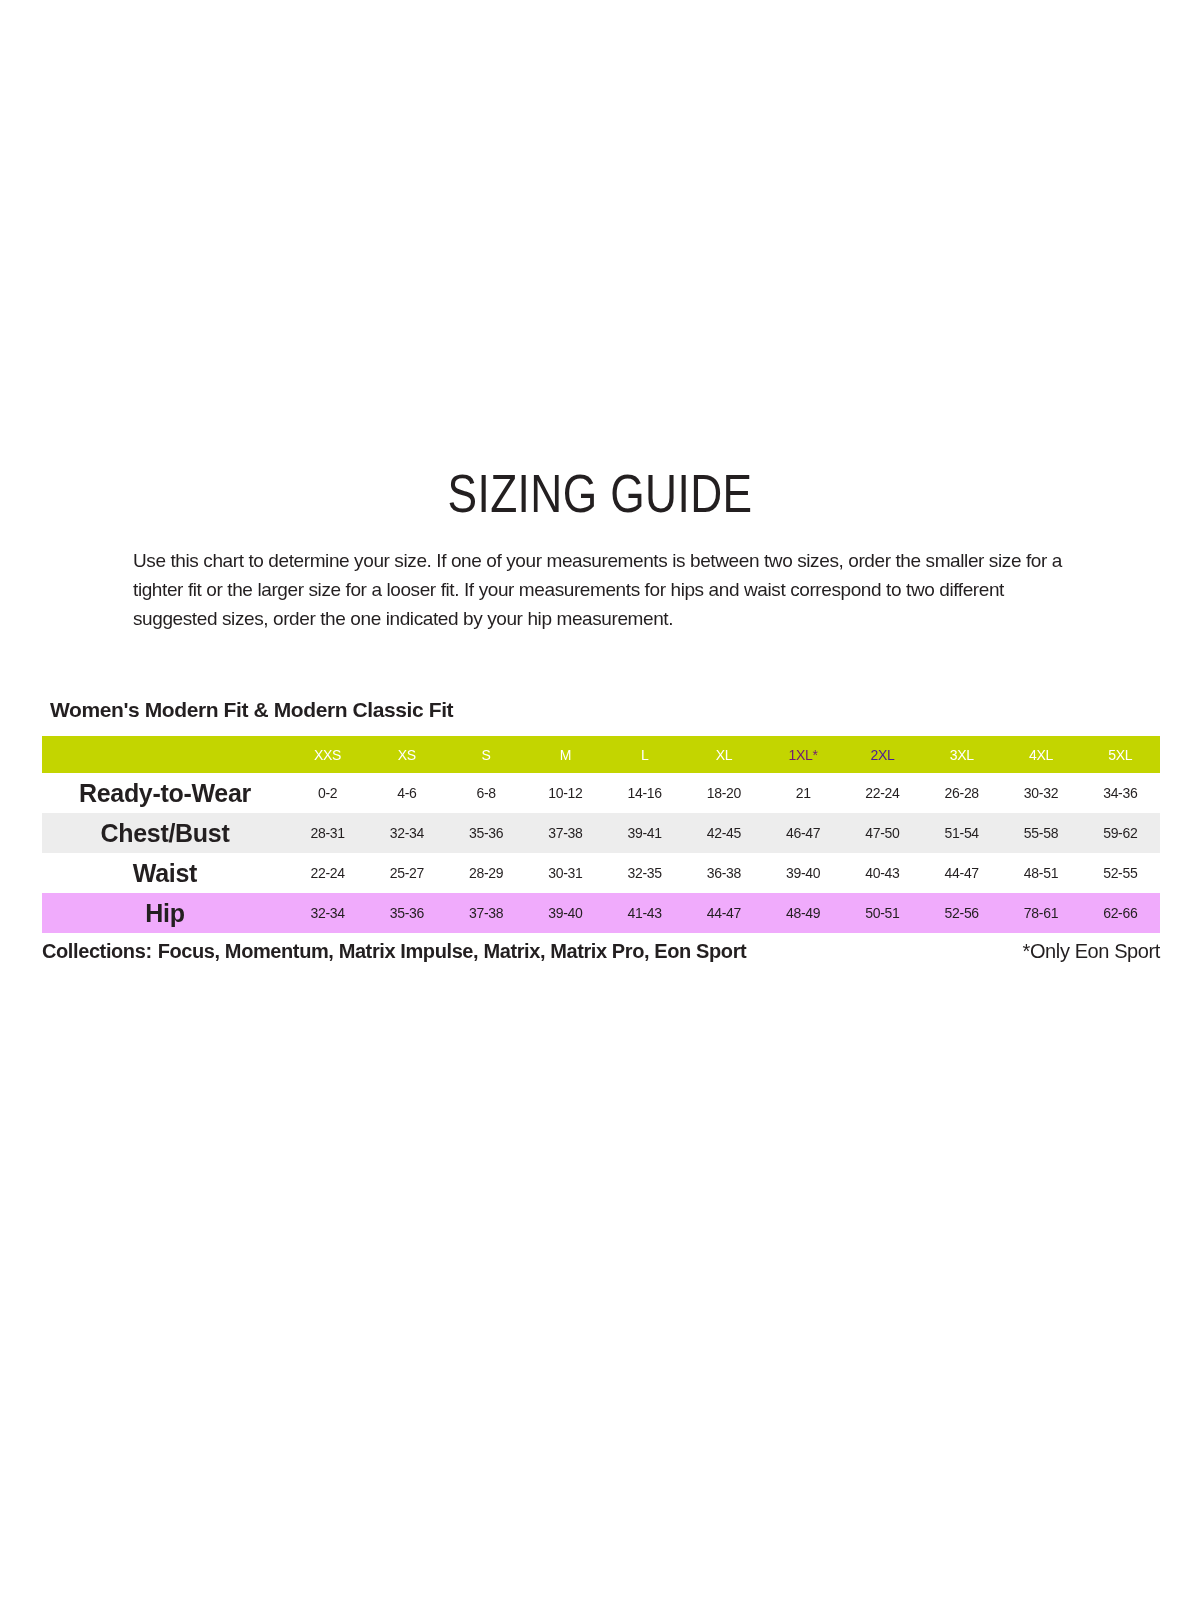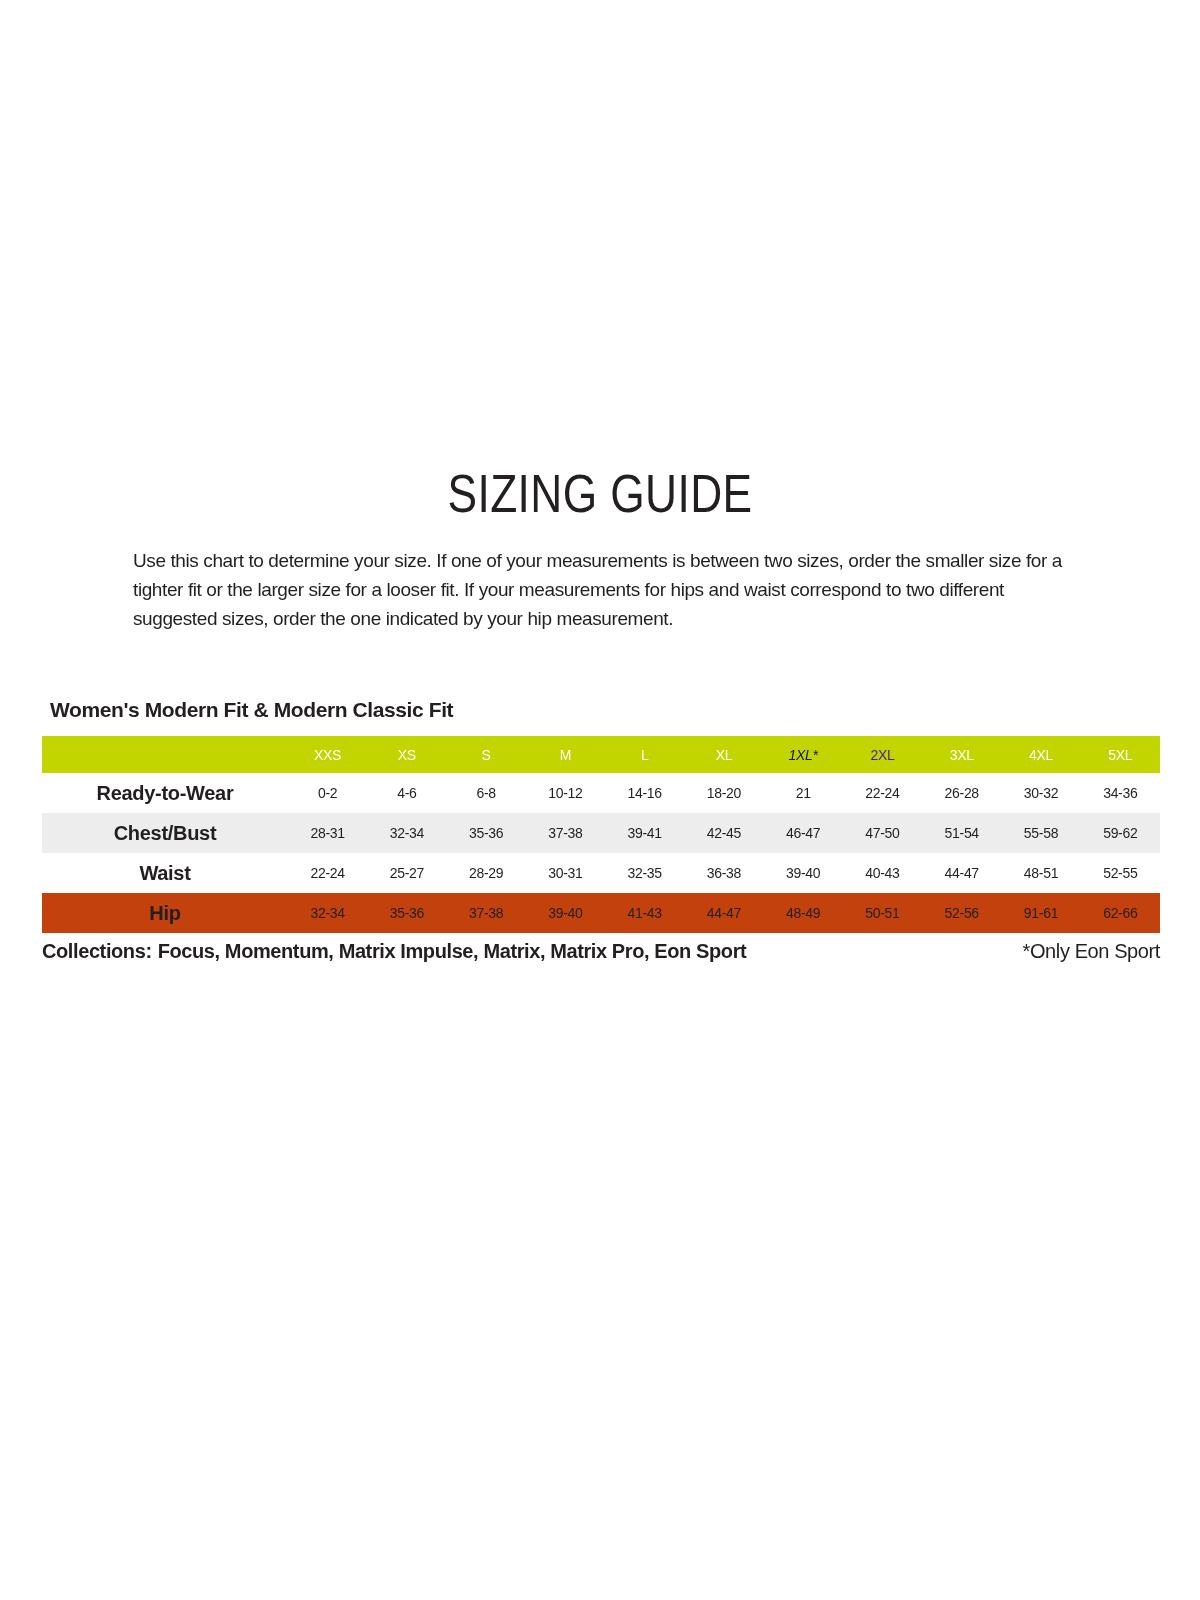--- a/index.html
+++ b/index.html
@@ -59,21 +59,21 @@
   }
   table.size-table col.label-col { width: 22%; }
   table.size-table thead tr { height: 37px; }
   table.size-table tbody tr { height: 40px; }
   table.size-table thead th {
     color: #ffffff;
     font-weight: 400;
   }
   table.size-table tbody th.row-label {
     font-weight: 700;
-    font-size: 20px;
+    font-size: 25px;
   }
   table.size-table tbody td { font-weight: 400; }
 
   .collections {
     position: absolute; top: 940px; left: 42px; width: 1118px;
     display: flex; justify-content: space-between; align-items: baseline;
     font-size: 20px; letter-spacing: -0.4px;
   }
   .collections .label { font-weight: 700; }
   .collections .list { font-weight: 700; margin-left: 6px; }
@@ -110,21 +110,21 @@
         </colgroup>
       <thead>
         <tr>
             <th style="background: rgb(195, 213, 0);"></th>
             <th style="background: rgb(195, 213, 0); color: rgb(255, 255, 255);">XXS</th>
             <th style="background: rgb(195, 213, 0); color: rgb(255, 255, 255);">XS</th>
             <th style="background: rgb(195, 213, 0); color: rgb(255, 255, 255);">S</th>
             <th style="background: rgb(195, 213, 0); color: rgb(255, 255, 255);">M</th>
             <th style="background: rgb(195, 213, 0); color: rgb(255, 255, 255);">L</th>
             <th style="background: rgb(195, 213, 0); color: rgb(255, 255, 255);">XL</th>
-            <th style="background: rgb(195, 213, 0); color: #0f172a; font-style: italic;">1XL*</th>
+            <th style="background: rgb(195, 213, 0); color: #701a75;">1XL*</th>
             <th style="background: rgb(195, 213, 0); color: #4c1d95;">2XL</th>
             <th style="background: rgb(195, 213, 0); color: rgb(255, 255, 255);">3XL</th>
             <th style="background: rgb(195, 213, 0); color: rgb(255, 255, 255);">4XL</th>
             <th style="background: rgb(195, 213, 0); color: rgb(255, 255, 255);">5XL</th>
           </tr>
       </thead>
       <tbody>
           <tr style="background: rgb(255, 255, 255);">
             <th class="row-label">Ready-to-Wear</th>
             <td>0-2</td>
@@ -160,32 +160,32 @@
             <td>28-29</td>
             <td>30-31</td>
             <td>32-35</td>
             <td>36-38</td>
             <td>39-40</td>
             <td>40-43</td>
             <td>44-47</td>
             <td>48-51</td>
             <td>52-55</td>
           </tr>
-          <tr style="background: #c2410c;">
+          <tr style="background: #f0abfc;">
             <th class="row-label">Hip</th>
             <td>32-34</td>
             <td>35-36</td>
             <td>37-38</td>
             <td>39-40</td>
             <td>41-43</td>
             <td>44-47</td>
             <td>48-49</td>
             <td>50-51</td>
             <td>52-56</td>
-            <td>91-61</td>
+            <td>78-61</td>
             <td>62-66</td>
           </tr>
         </tbody>
     </table>
   </div>
 
   <div class="collections">
     <span>
       <span class="label">Collections:</span><span class="list">Focus, Momentum, Matrix Impulse, Matrix, Matrix Pro, Eon Sport</span>
     </span>

